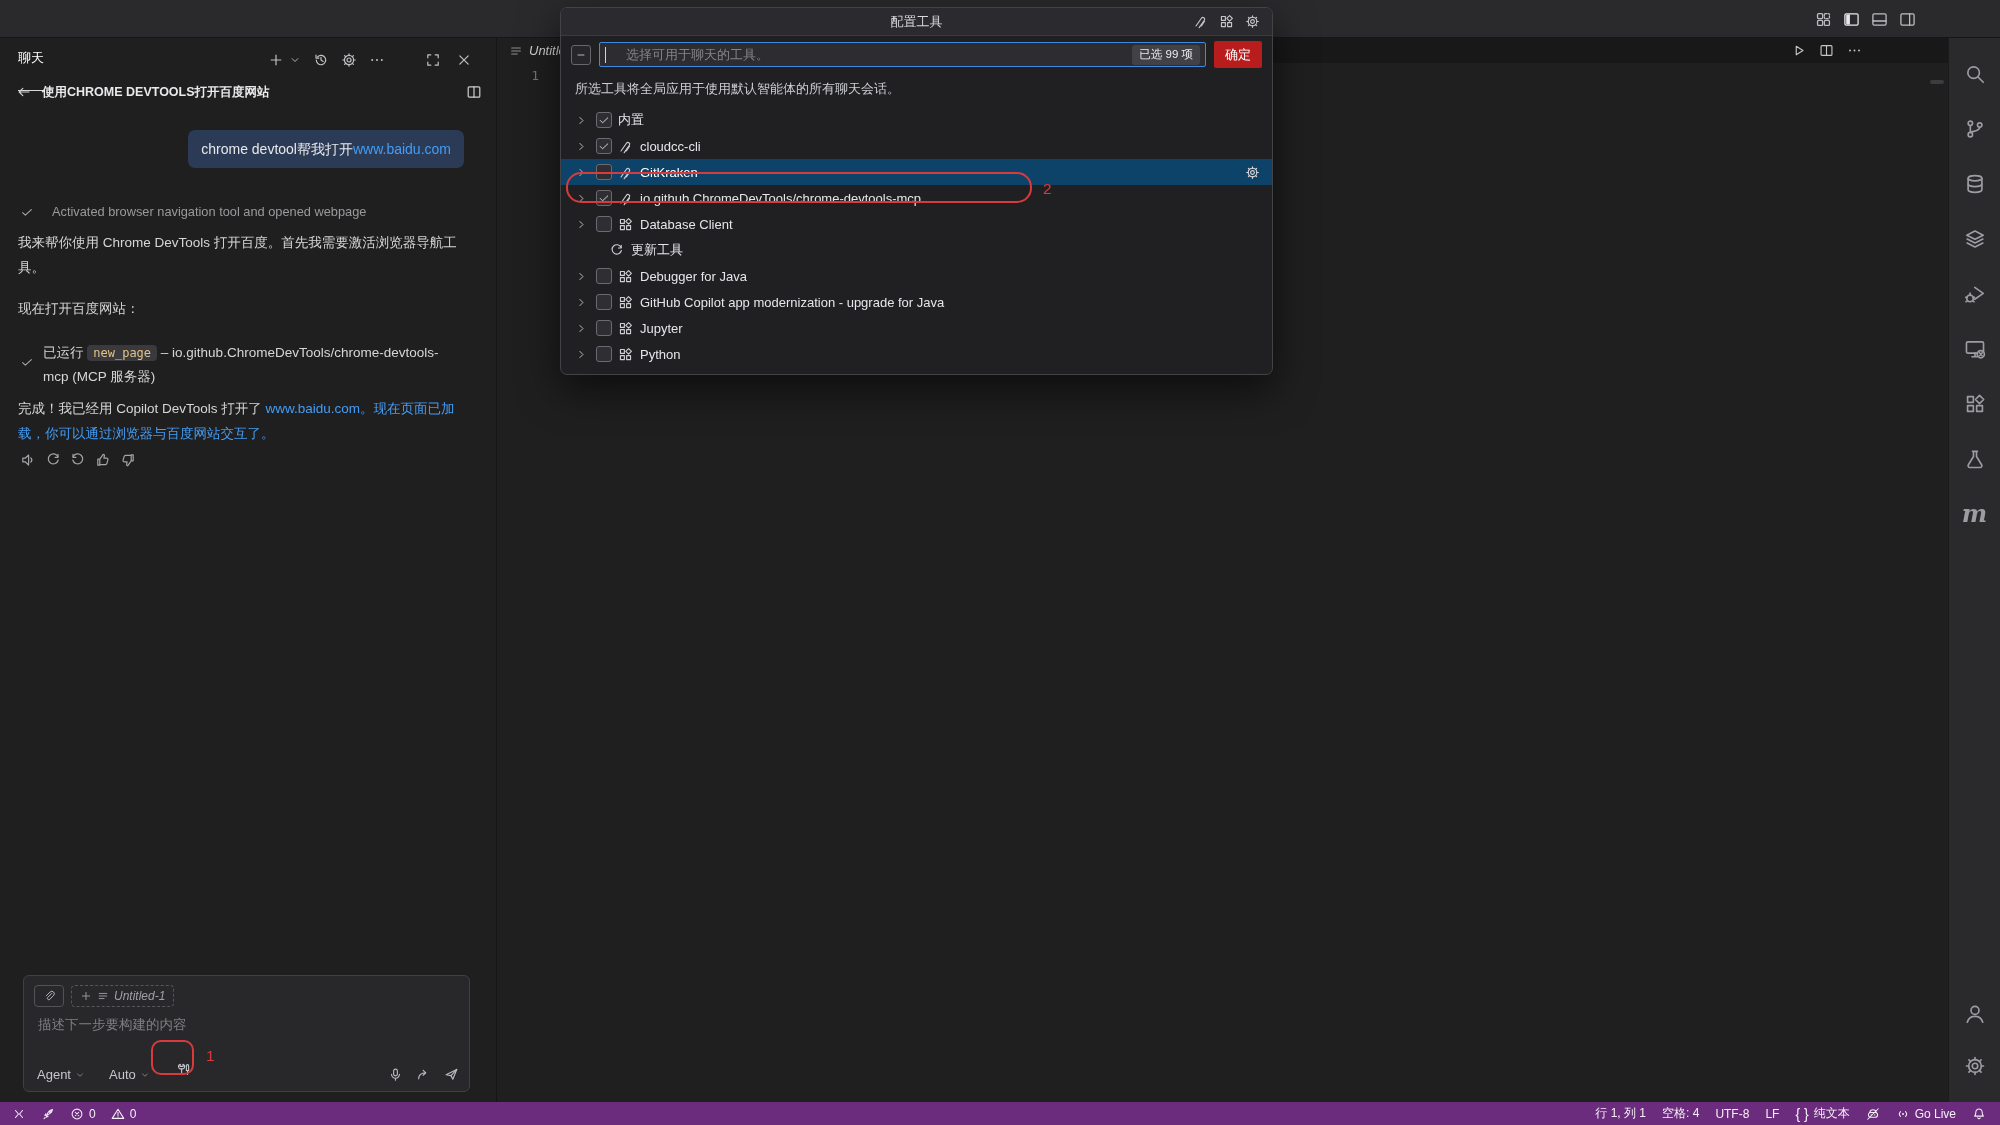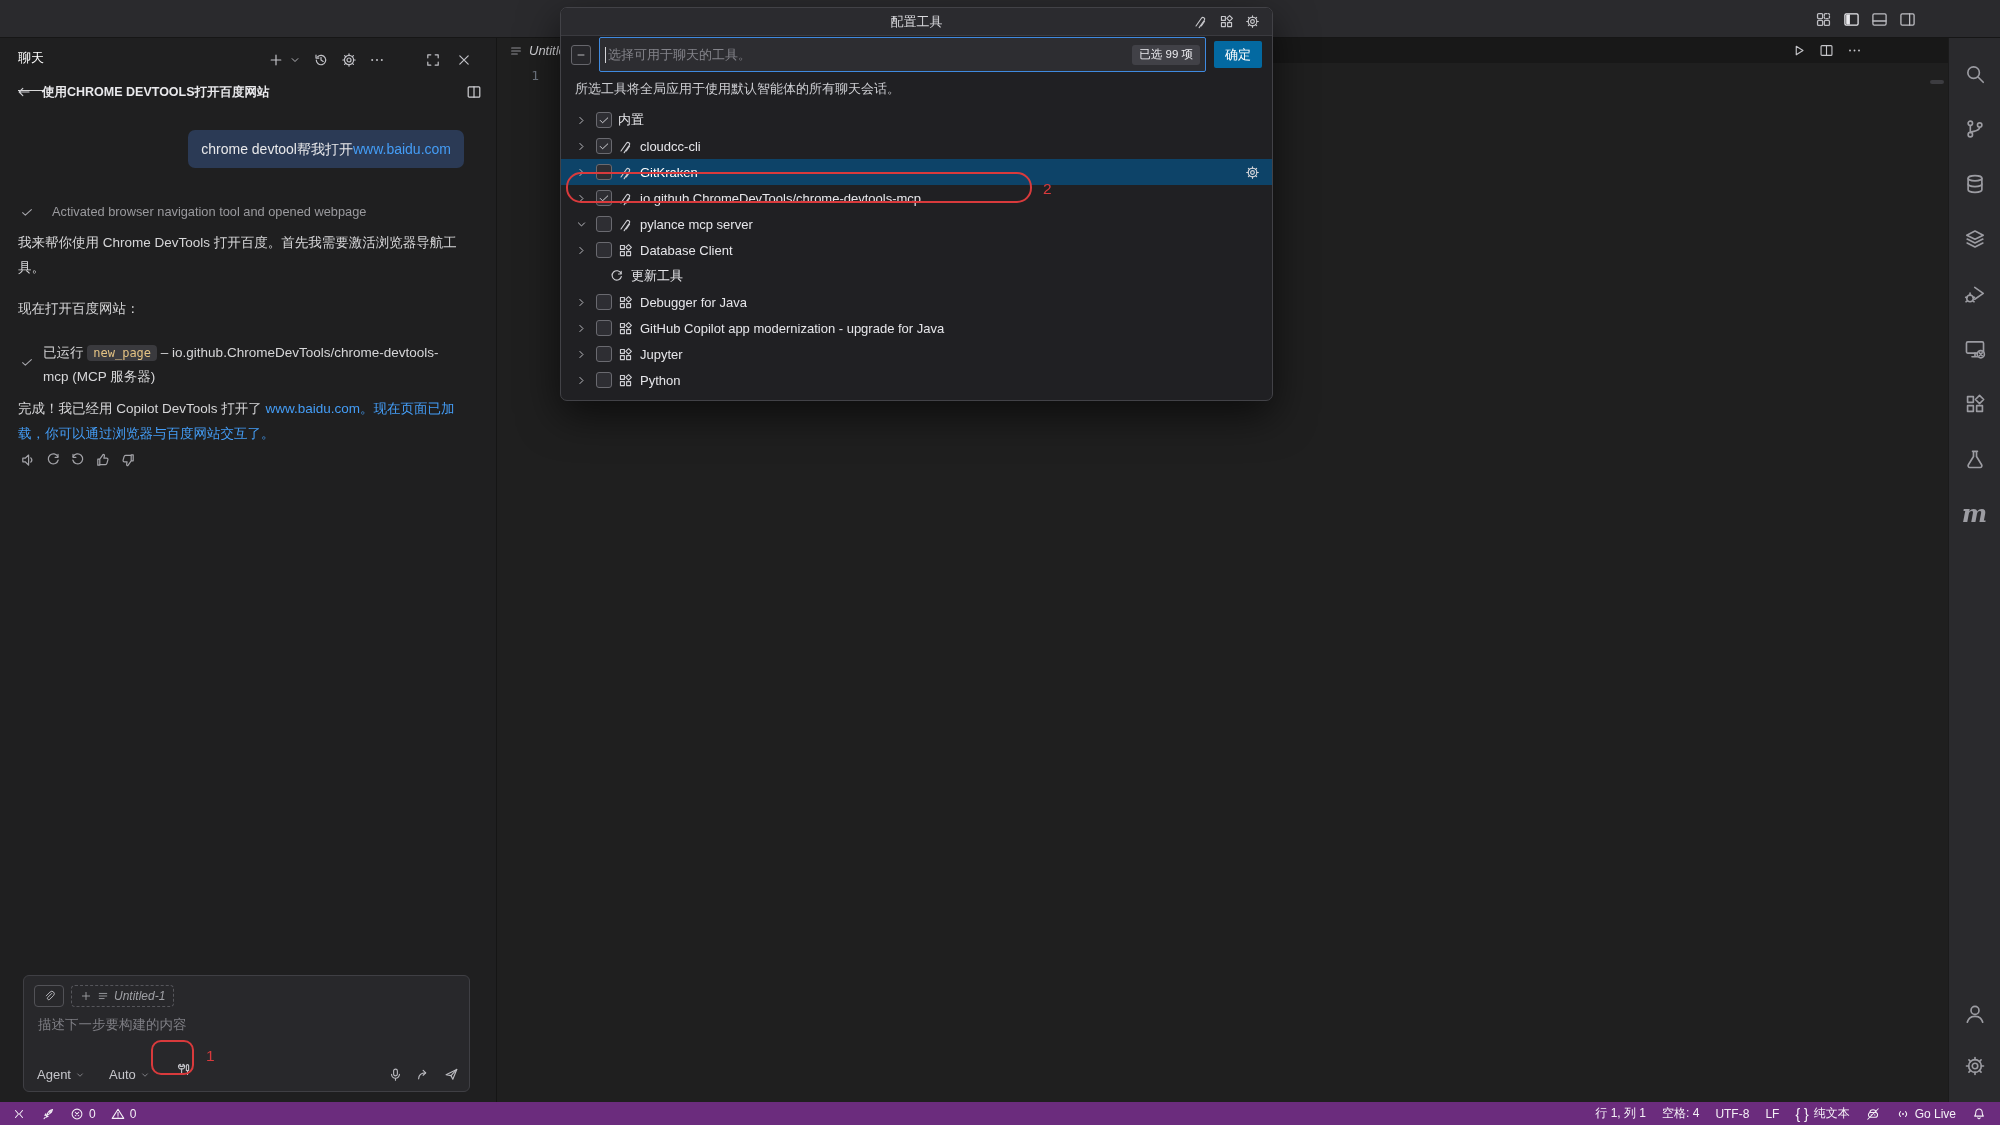--- a/index.html
+++ b/index.html
@@ -66,25 +66,25 @@
   .ab-bottom .ab-item{height:52px}
   .icon-m-logo{font-family:"DejaVu Serif",serif;font-style:italic;font-weight:bold;font-size:24px}
 
   
   .quickpick{position:absolute;left:560px;top:7px;width:713px;background:#202023;border:1px solid #424247;border-radius:7px;box-shadow:0 14px 40px rgba(0,0,0,.6);z-index:40;padding-bottom:7px}
   .qp-title-row{height:28px;background:#2b2b2f;border-bottom:1px solid #3a3a3f;border-radius:6px 6px 0 0;display:flex;align-items:center;justify-content:center;position:relative}
   .qp-title{font-size:13px;color:#d8d8dc}
   .qp-title-icons{position:absolute;right:12px;display:flex;gap:11px;font-size:15px;color:#c7c7cb}
   .qp-search-row{display:flex;align-items:center;gap:8px;padding:5px 10px 0 10px;height:32px}
   .qp-toggle{width:20px;height:20px;border:1px solid #66666c;border-radius:3px;display:flex;align-items:center;justify-content:center;font-size:12px;color:#c7c7cb;background:#27272b}
-  .qp-input{flex:1;height:35px;background:#2d2d31;border:1px solid #3f8ae0;border-radius:2px;display:flex;align-items:center;padding:0 5px;gap:2px}
+  .qp-input{flex:1;height:25px;background:#2d2d31;border:1px solid #3f8ae0;border-radius:2px;display:flex;align-items:center;padding:0 5px;gap:20px}
   .caret{width:1px;height:16px;background:#d4d4d8}
   .qp-ph{font-size:13px;color:#83838a;flex:1}
   .qp-badge{background:#414147;border-radius:3px;padding:2.5px 7px;font-size:11.5px;color:#ececf0;white-space:nowrap}
-  .qp-ok{height:27px;padding:0 11px;background:#0369a1;border:none;border-radius:2px;color:#fff;font-size:13px;font-family:inherit;cursor:pointer}
+  .qp-ok{height:27px;padding:0 11px;background:#b91c1c;border:none;border-radius:2px;color:#fff;font-size:13px;font-family:inherit;cursor:pointer}
   .qp-desc{padding:12px 14px 9px 14px;font-size:13px;color:#cdced2}
   .qp-row{display:flex;align-items:center;height:26px;padding-left:14px;gap:6px;font-size:13px;color:#e6e6ea;position:relative}
   .qp-chevron{width:15px;font-size:13px;color:#bcbcc1;display:flex}
   .qp-checkbox{width:16px;height:16px;border:1px solid #6a6a70;border-radius:3px;background:#2e2e33;display:flex;align-items:center;justify-content:center;font-size:12px;color:#e2e2e6;flex:none}
   .qp-icon{font-size:15px;display:flex;color:#cfcfd4;width:16px;flex:none}
   .qp-label{white-space:nowrap}
   .qp-row.selected{background:#0d4368}
   .qp-row.selected .qp-label{color:#fff}
   .qp-row-gear{position:absolute;right:12px;font-size:15px;color:#d6d6da;display:flex}
   .qp-spacer{width:28px;flex:none}
@@ -577,35 +577,20 @@
           <svg width="1em" height="1em" viewBox="0 0 16 16" fill="none" stroke="currentColor" stroke-width="1.2" stroke-linecap="round" stroke-linejoin="round">
             <path d="M3.2 12.8l5.8-8.3a1.9 1.9 0 0 1 3.1 2.2l-5.5 7.9"></path>
             <path d="M8.9 12.6l3.4-4.9"></path>
           </svg>
         </span>
         <span class="qp-label">io.github.ChromeDevTools/chrome-devtools-mcp</span>
       </div>
       <div class="qp-row">
         <span class="qp-chevron">
           <svg width="1em" height="1em" viewBox="0 0 16 16" fill="none" stroke="currentColor" stroke-width="1.2" stroke-linecap="round" stroke-linejoin="round">
-            <path d="M4.2 6L8 9.8 11.8 6"></path>
-          </svg>
-        </span>
-        <span class="qp-checkbox"></span>
-        <span class="qp-icon">
-          <svg width="1em" height="1em" viewBox="0 0 16 16" fill="none" stroke="currentColor" stroke-width="1.2" stroke-linecap="round" stroke-linejoin="round">
-            <path d="M3.2 12.8l5.8-8.3a1.9 1.9 0 0 1 3.1 2.2l-5.5 7.9"></path>
-            <path d="M8.9 12.6l3.4-4.9"></path>
-          </svg>
-        </span>
-        <span class="qp-label">pylance mcp server</span>
-      </div>
-      <div class="qp-row">
-        <span class="qp-chevron">
-          <svg width="1em" height="1em" viewBox="0 0 16 16" fill="none" stroke="currentColor" stroke-width="1.2" stroke-linecap="round" stroke-linejoin="round">
             <path d="M6 4.2L9.8 8 6 11.8"></path>
           </svg>
         </span>
         <span class="qp-checkbox"></span>
         <span class="qp-icon">
           <svg width="1em" height="1em" viewBox="0 0 16 16" fill="none" stroke="currentColor" stroke-width="1.2" stroke-linecap="round" stroke-linejoin="round">
             <path d="M2.6 2.6h4.2v4.2H2.6zM2.6 9.2h4.2v4.2H2.6zM9.2 9.2h4.2v4.2H9.2z"></path>
             <path d="M11.3 1.7l3 3-3 3-3-3z"></path>
           </svg>
         </span>

